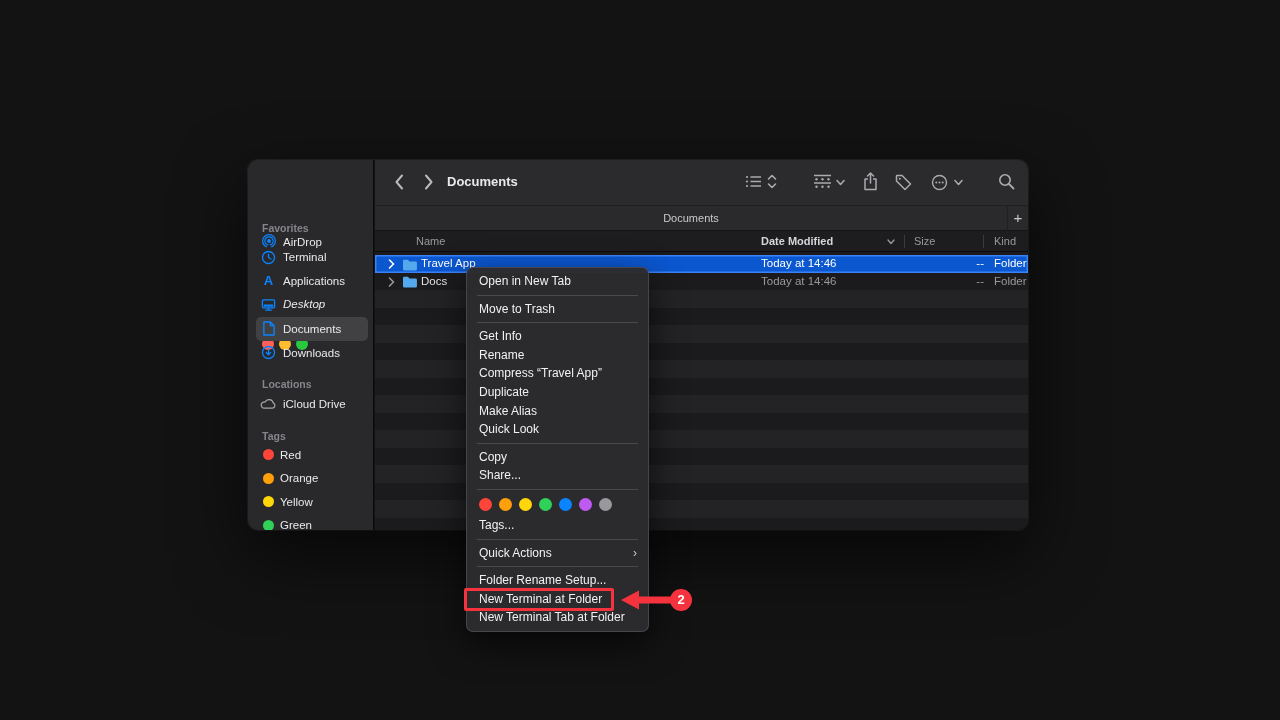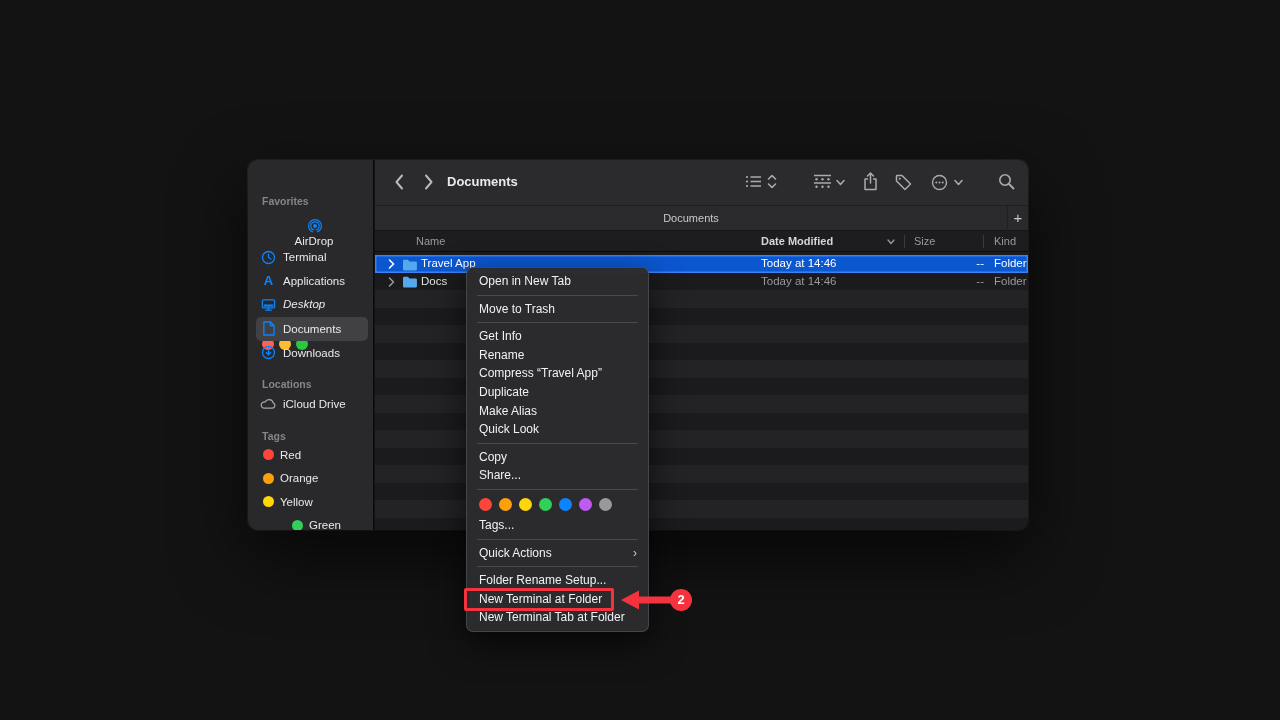--- a/index.html
+++ b/index.html
@@ -75,23 +75,23 @@
 
 <div class="stage">
 
   <div class="window">
 
     <div class="sidebar">
       <span class="tl" style="left: 14px; background: rgb(255, 95, 87);"></span>
       <span class="tl" style="left: 31px; background: rgb(254, 188, 46);"></span>
       <span class="tl" style="left: 48px; background: rgb(40, 200, 64);"></span>
 
-      <div class="sb-sec" style="top:35px;">Favorites</div>
-
-      <div class="sb-item" style="top:58px;flex-direction:column;">
+      <div class="sb-sec" style="top:62px;">Favorites</div>
+
+      <div class="sb-item" style="top:70px;">
         <span class="sb-ic">
           <svg width="16" height="16" viewBox="0 0 16 16">
               <circle cx="8" cy="7" r="2" fill="currentColor"></circle>
               <circle cx="8" cy="7" r="4.2" fill="none" stroke="currentColor" stroke-width="1.2"></circle>
               <circle cx="8" cy="7" r="6.4" fill="none" stroke="currentColor" stroke-width="1.2"></circle>
               <path d="M5 15 L8 10.5 L11 15 Z" fill="#29292c" stroke="#29292c" stroke-width="1"></path>
             </svg>
         </span>
         <span class="sb-lb">AirDrop</span>
       </div>
@@ -153,21 +153,21 @@
         <span class="sb-lb">Red</span>
       </div>
       <div class="sb-item" style="top:306.5px;">
         <span class="dot" style="background: rgb(255, 159, 10);"></span>
         <span class="sb-lb">Orange</span>
       </div>
       <div class="sb-item" style="top:330px;">
         <span class="dot" style="background: rgb(255, 214, 10);"></span>
         <span class="sb-lb">Yellow</span>
       </div>
-      <div class="sb-item" style="top:353.5px;justify-content:center;">
+      <div class="sb-item" style="top:353.5px;">
         <span class="dot" style="background: rgb(48, 209, 88);"></span>
         <span class="sb-lb">Green</span>
       </div>
     </div>
 
     <div class="main">
       <div class="toolbar">
         <span class="nav-chev" style="left:18px;">
           <svg width="12" height="18" viewBox="0 0 12 18">
               <path d="M9 2.5 L3.5 9 L9 15.5" fill="none" stroke="currentColor" stroke-width="2" stroke-linecap="round" stroke-linejoin="round"></path>

